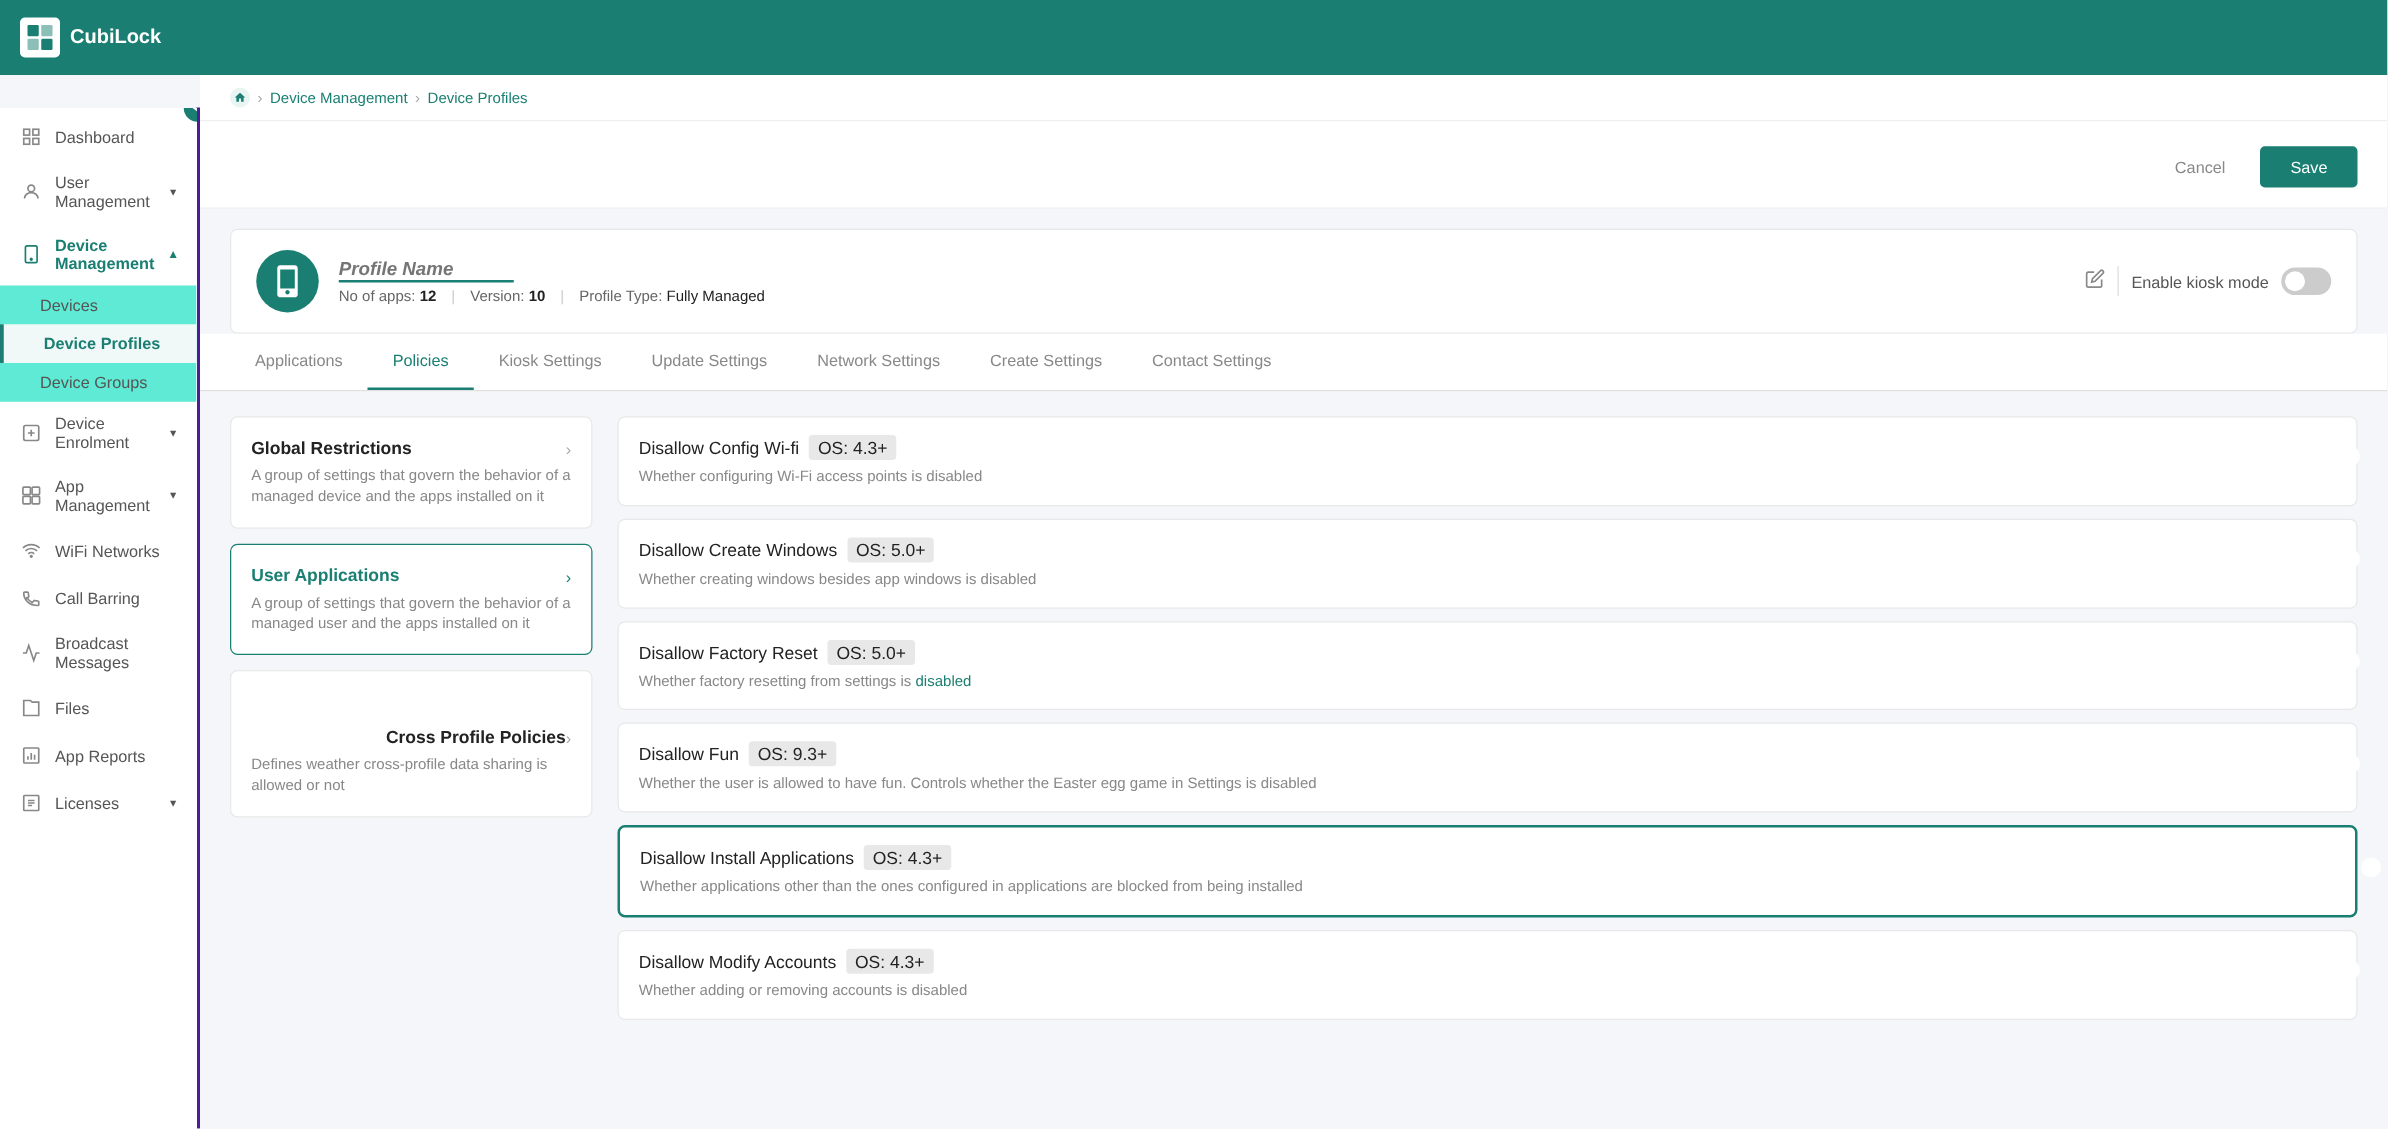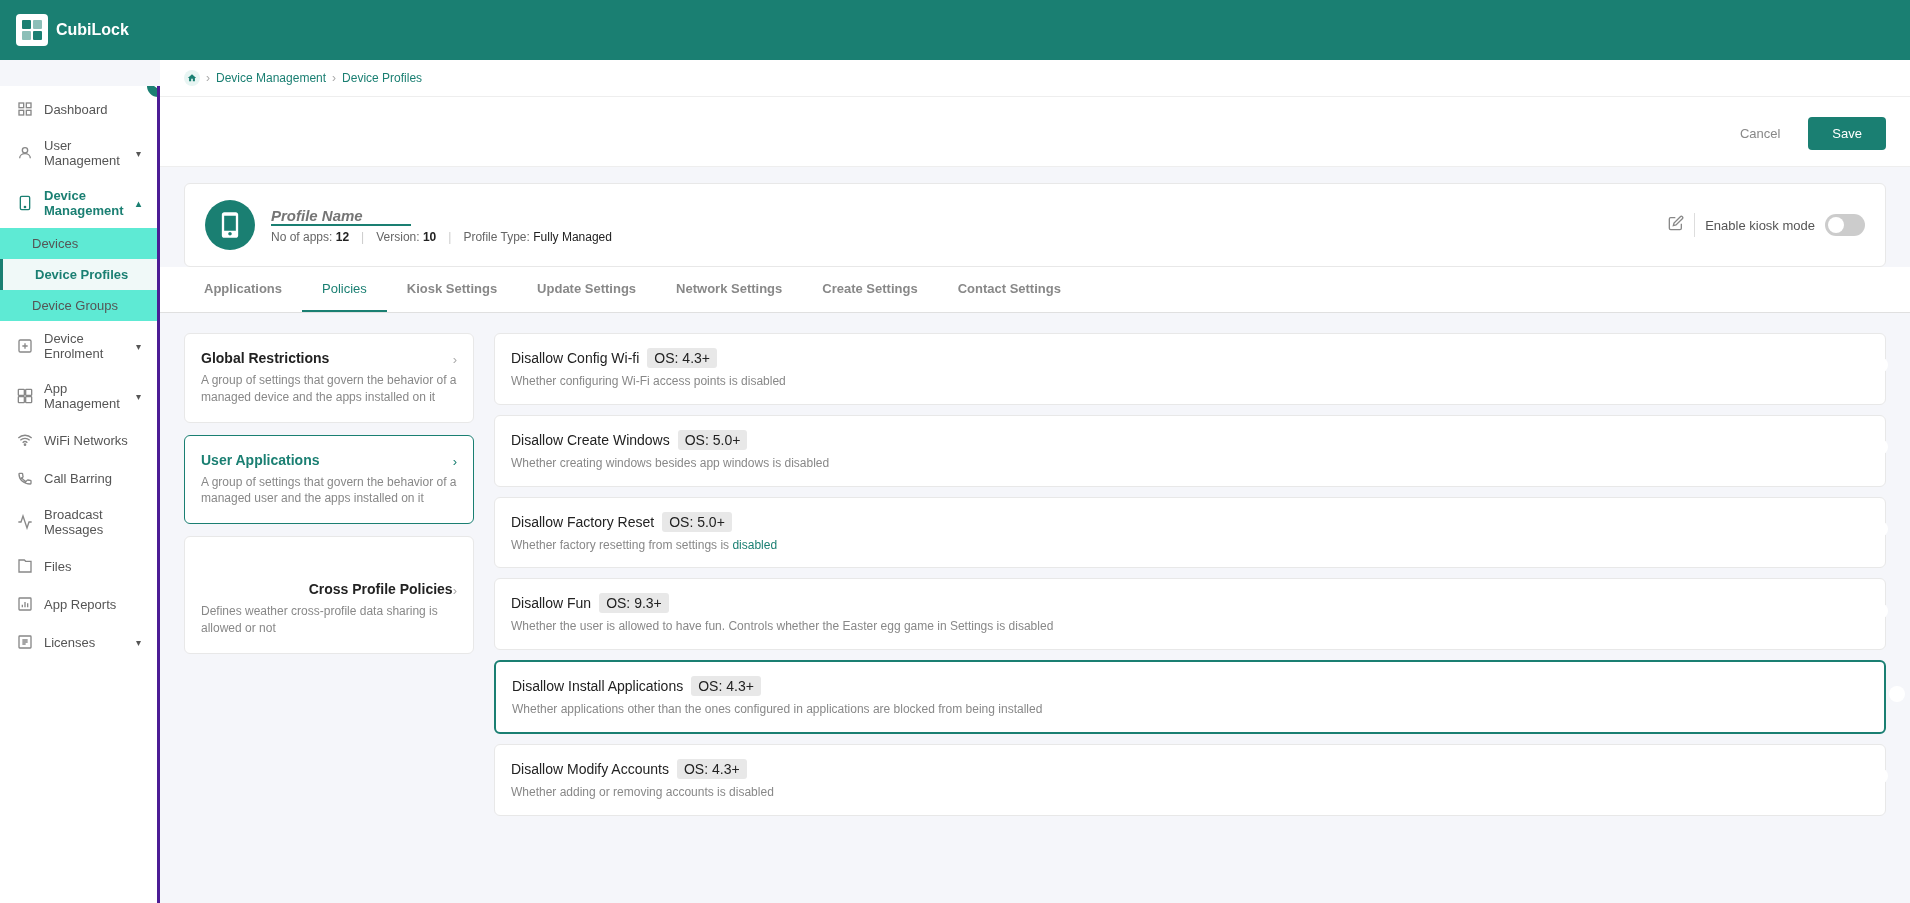--- a/index.html
+++ b/index.html
@@ -56,21 +56,21 @@
     .edit-icon-btn { background: none; border: none; cursor: pointer; color: #888; font-size: 16px; }
     .toggle-switch { position: relative; width: 40px; height: 22px; }
     .toggle-switch input { opacity: 0; width: 0; height: 0; }
     .toggle-slider { position: absolute; cursor: pointer; top: 0; left: 0; right: 0; bottom: 0; background: #ccc; border-radius: 22px; transition: .3s; }
     .toggle-slider:before { position: absolute; content: ""; height: 16px; width: 16px; left: 3px; bottom: 3px; background: white; border-radius: 50%; transition: .3s; }
     input:checked + .toggle-slider { background: #1a7f72; }
     input:checked + .toggle-slider:before { transform: translateX(18px); }
 
     
     .tabs-bar { background: white; border-bottom: 1px solid #e0e0e0; padding: 0 24px; display: flex; gap: 0; margin-bottom: 0; }
-    .tab { padding: 14px 20px; font-size: 13px; color: #888; cursor: pointer; border-bottom: 2px solid transparent; white-space: nowrap; font-weight: bold; }
+    .tab { padding: 14px 20px; font-size: 13px; color: #888; cursor: pointer; border-bottom: 2px solid transparent; white-space: nowrap; }
     .tab.active { color: #1a7f72; border-bottom: 2px solid #1a7f72; font-weight: 500; }
 
     
     .policies-layout { display: flex; gap: 0; padding: 20px 24px; min-height: 500px; }
 
     
     .policy-categories { width: 290px; flex-shrink: 0; display: flex; flex-direction: column; gap: 12px; }
     .policy-cat { padding: 16px; border-radius: 6px; cursor: pointer; background: white; border: 1px solid #e8e8e8; }
     .policy-cat.active { border-color: #1a7f72; }
     .policy-cat h3 { font-size: 14px; font-weight: 600; color: #222; margin-bottom: 6px; }

